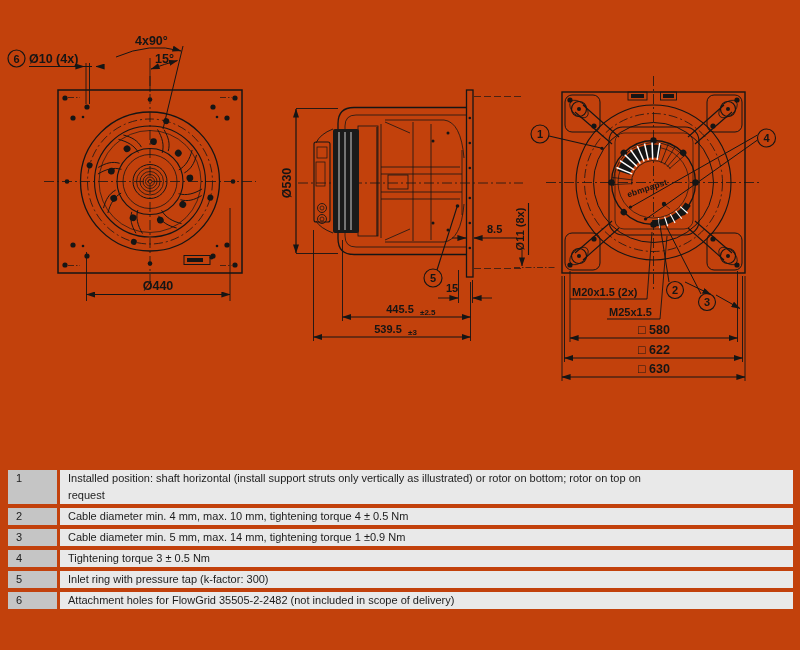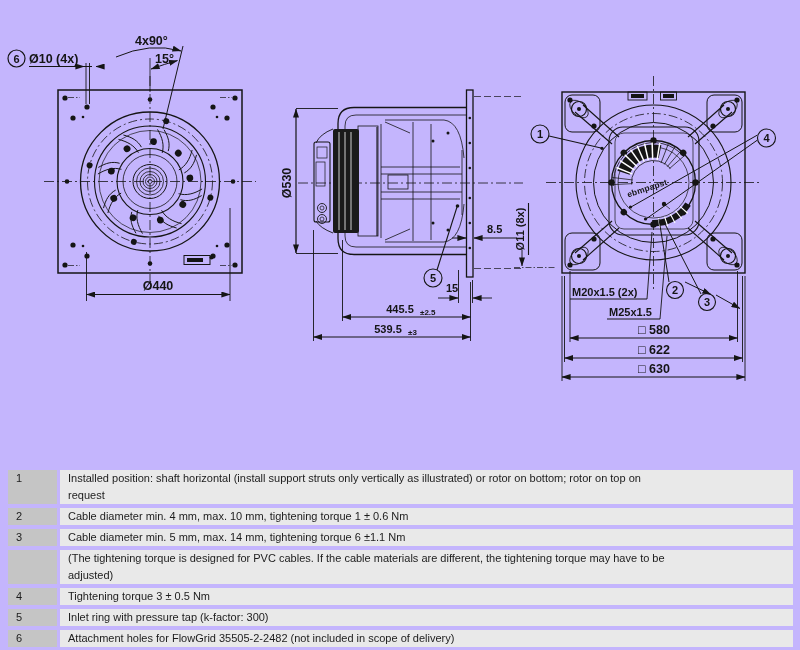--- a/index.html
+++ b/index.html
@@ -2,21 +2,21 @@
 <html style="--line: #151515; --table-num-bg: #c5c5c5; --table-row-bg: #e9e9e9; --text: #1c1c1c;"><head>
 <meta charset="utf-8">
 <style>
   :root{
     --line:#151515;
     --table-num-bg:#c5c5c5;
     --table-row-bg:#e9e9e9;
     --text:#1c1c1c;
   }
   html,body{margin:0;padding:0;background:#fff;}
-  .stage{position:relative;width:800px;height:650px;background:#c4b5fd;overflow:hidden;
+  .stage{position:relative;width:800px;height:650px;background:#c2410c;overflow:hidden;
          font-family:"Liberation Sans","DejaVu Sans",sans-serif;}
   .drawing{position:absolute;left:0;top:0;}
   svg text{fill:var(--line);}
   .dim{font-weight:bold;font-size:12.5px;}
   .dimS{font-weight:bold;font-size:11px;}
   .tol{font-weight:bold;font-size:8px;}
   .co{font-weight:bold;font-size:11px;text-anchor:middle;}
   .brand{font-weight:bold;font-size:8.5px;letter-spacing:.2px;}
   .notes{position:absolute;left:8px;top:470px;width:785px;}
   .nrow{display:flex;gap:3px;margin-bottom:4px;}
@@ -551,33 +551,27 @@
 <div class="notes">
   <div class="nrow">
     <div class="ncell num">1</div>
     <div class="ncell txt">
           <span>Installed position: shaft horizontal (install support struts only vertically as illustrated) or rotor on bottom; rotor on top on request</span>
         </div>
   </div>
   <div class="nrow">
     <div class="ncell num">2</div>
     <div class="ncell txt">
-          <span>Cable diameter min. 4 mm, max. 10 mm, tightening torque 1 ± 0.6 Nm</span>
+          <span>Cable diameter min. 4 mm, max. 10 mm, tightening torque 4 ± 0.5 Nm</span>
         </div>
   </div>
   <div class="nrow">
     <div class="ncell num">3</div>
     <div class="ncell txt">
-          <span>Cable diameter min. 5 mm, max. 14 mm, tightening torque 6 ±1.1 Nm</span>
-        </div>
-  </div>
-  <div class="nrow">
-    <div class="ncell num"></div>
-    <div class="ncell txt">
-          <span>(The tightening torque is designed for PVC cables. If the cable materials are different, the tightening torque may have to be adjusted)</span>
+          <span>Cable diameter min. 5 mm, max. 14 mm, tightening torque 1 ±0.9 Nm</span>
         </div>
   </div>
   <div class="nrow">
     <div class="ncell num">4</div>
     <div class="ncell txt">
           <span>Tightening torque 3 ± 0.5 Nm</span>
         </div>
   </div>
   <div class="nrow">
     <div class="ncell num">5</div>

